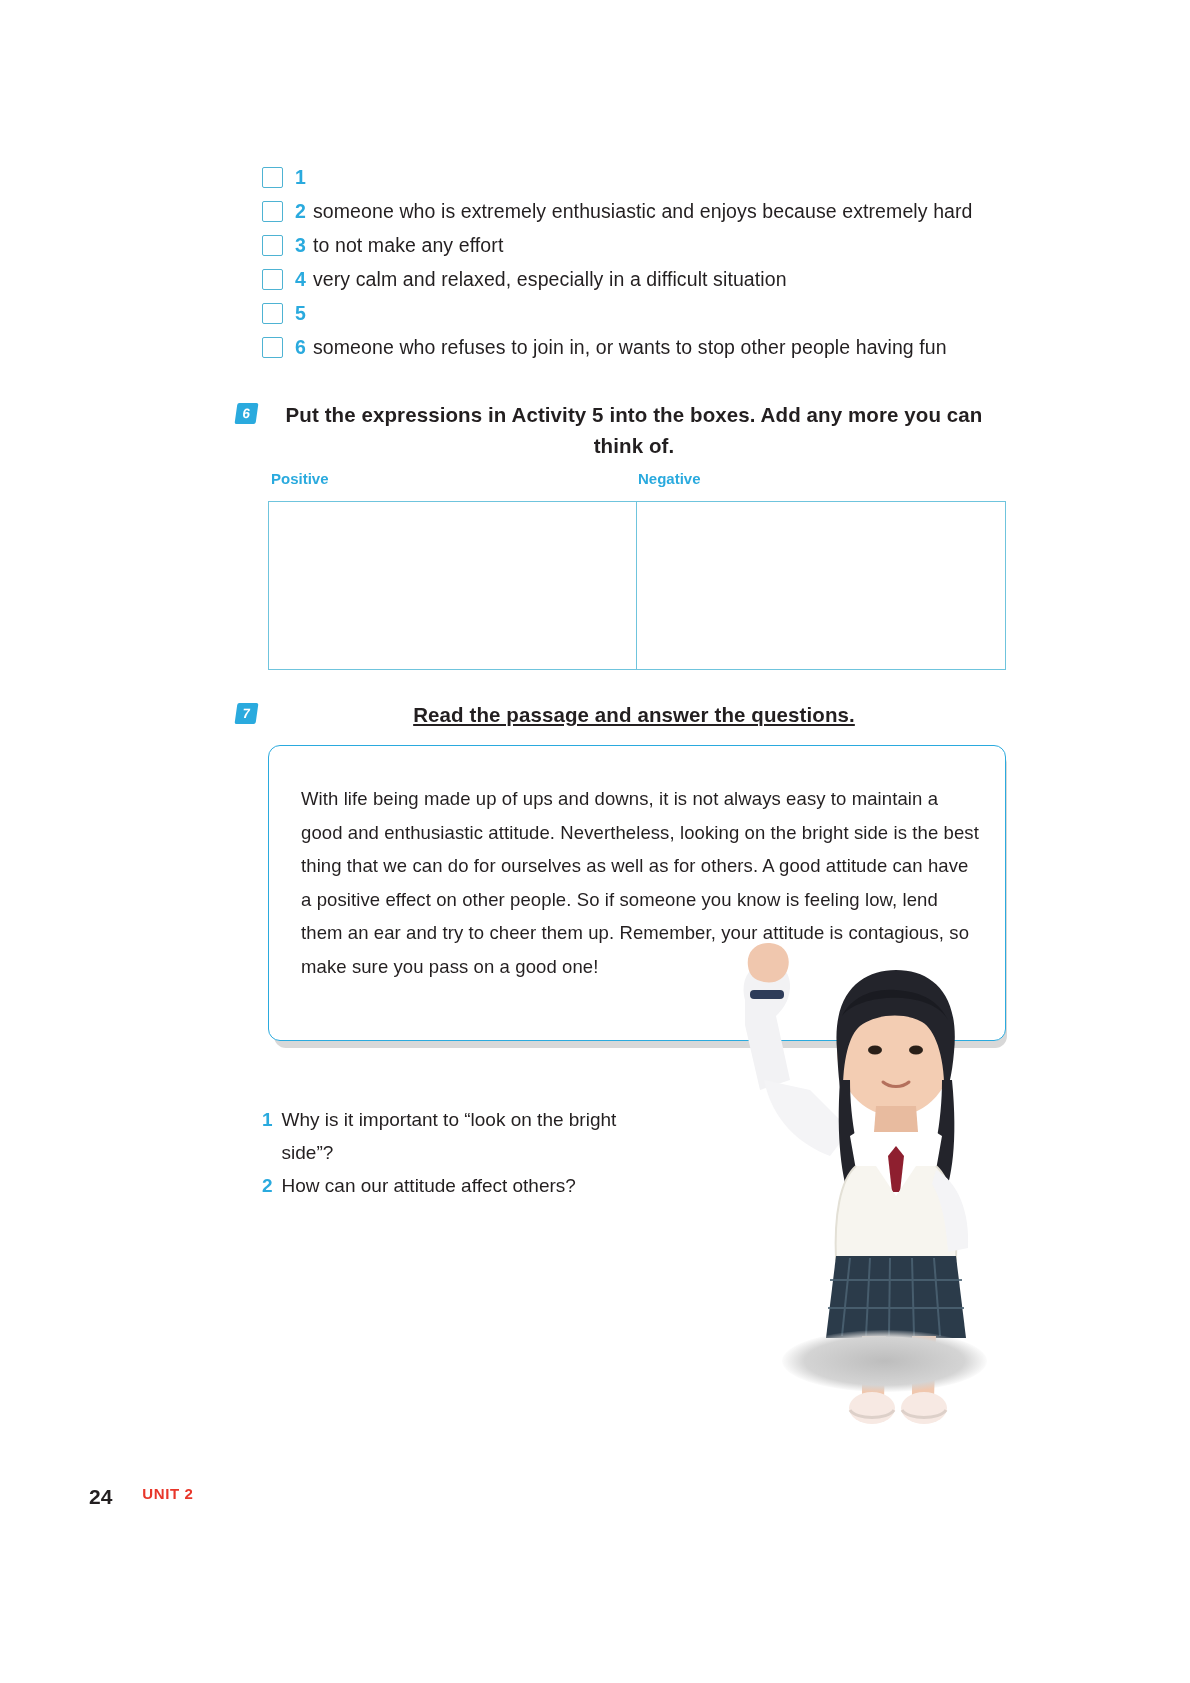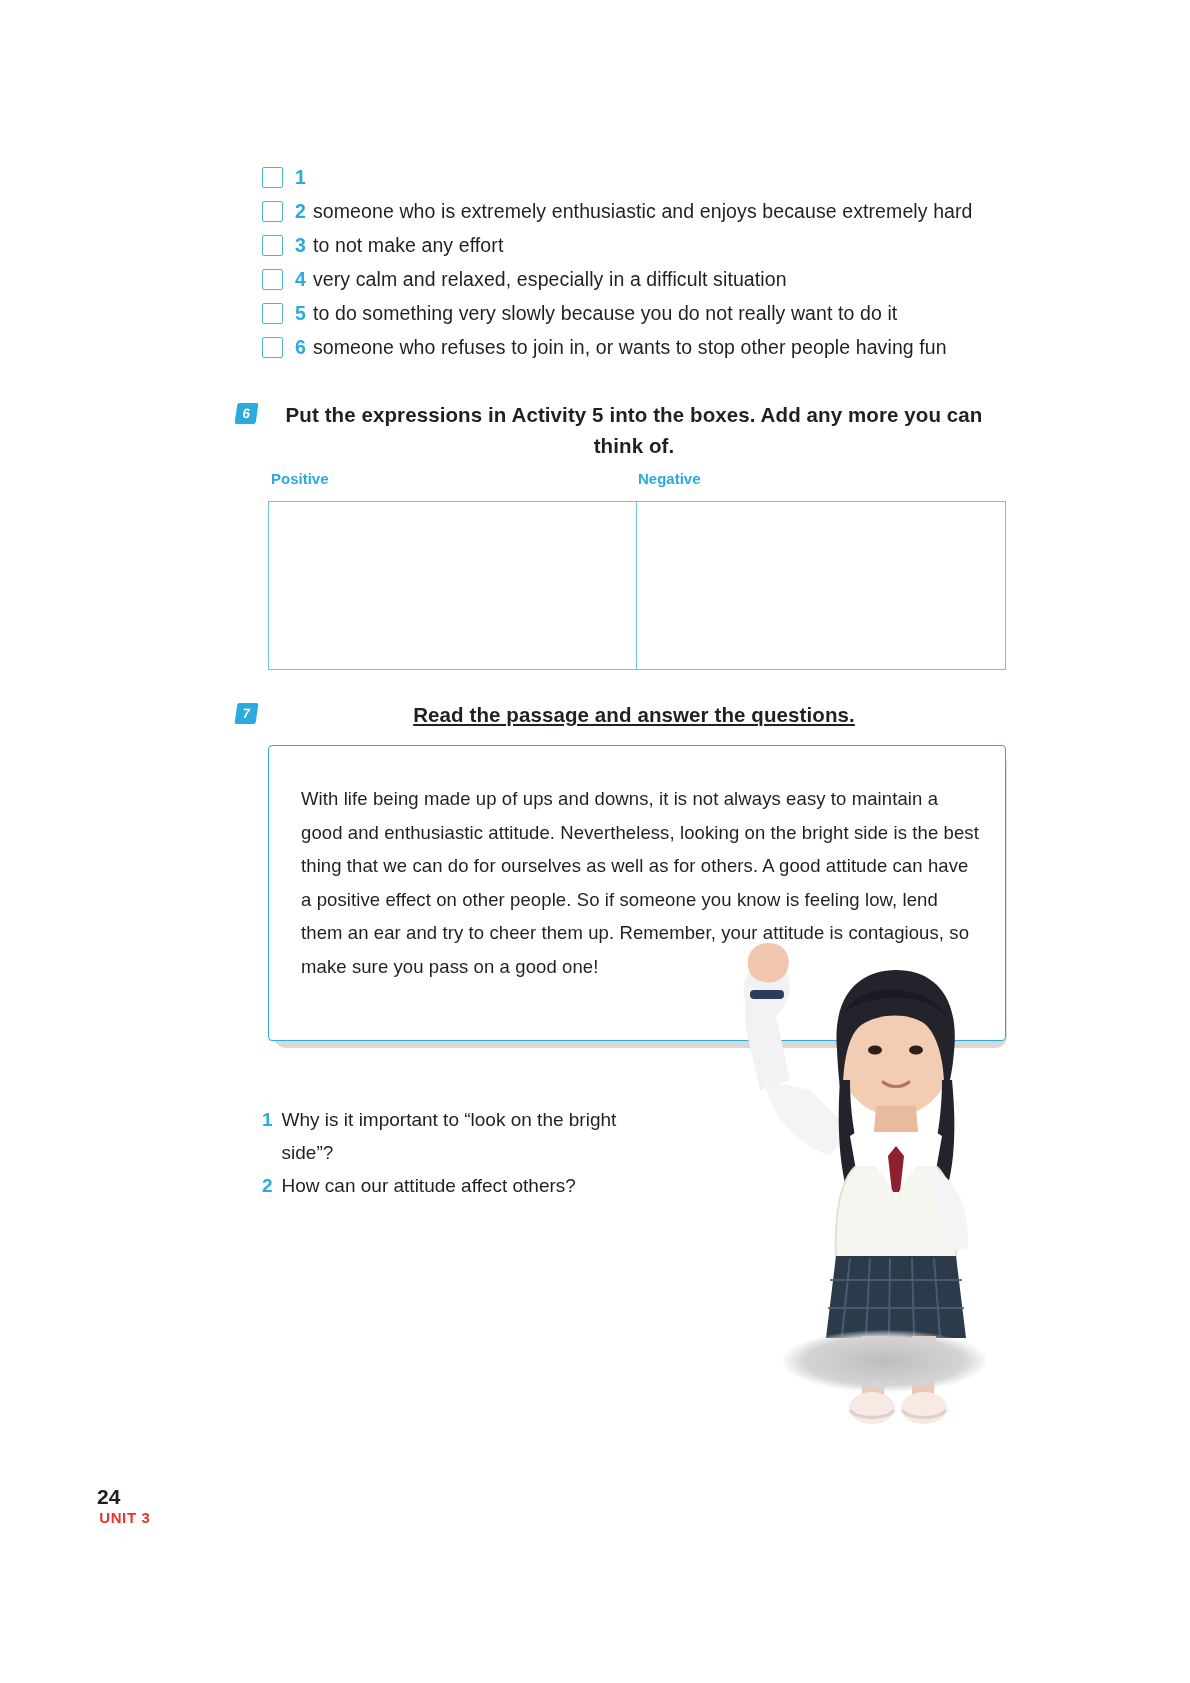--- a/index.html
+++ b/index.html
@@ -123,21 +123,21 @@
     border-radius: 12px;
   }
   .passage {
     position: absolute;
     left: 268px;
     top: 745px;
     width: 738px;
     height: 296px;
     box-sizing: border-box;
     border: 1.6px solid #2aaade;
-    border-radius: 4px;
+    border-radius: 12px;
     background: #ffffff;
   }
   .passage-text {
     position: absolute;
     left: 32px;
     top: 36px;
     width: 678px;
     font-size: 18.5px;
     line-height: 33.5px;
     color: #231f20;
@@ -159,25 +159,24 @@
   }
   .q-num {
     color: #2aaade;
     font-weight: 700;
     margin-right: 9px;
   }
 
   
   .footer {
     position: absolute;
-    left: 97px;
+    left: 89px;
     top: 1485px;
     display: flex;
-    align-items: flex-end;
-    flex-direction: column;
+    align-items: flex-start;
   }
   .pg-num {
     font-size: 21px;
     font-weight: 700;
     color: #231f20;
     margin-right: 30px;
   }
   .unit-label {
     font-size: 15px;
     font-weight: 700;
@@ -224,21 +223,20 @@
       <span>to not make any effort</span>
     </div>
     <div class="def-row">
       <span class="def-box"></span>
       <span class="def-num">4</span>
       <span>very calm and relaxed, especially in a difficult situation</span>
     </div>
     <div class="def-row">
       <span class="def-box"></span>
       <span class="def-num">5</span>
-      <span>to do something very slowly because you do not really want to do it</span>
     </div>
     <div class="def-row">
       <span class="def-box"></span>
       <span class="def-num">6</span>
       <span>someone who refuses to join in, or wants to stop other people having fun</span>
     </div>
   </div>
 
   <div class="act-badge skew" style="left:236px; top:403px;">6</div>
   <div class="act-title" style="left:264px; top:399px; width:740px;">Put the expressions in Activity 5 into the boxes. Add any more you can think of.</div>
@@ -320,16 +318,16 @@
       <span>Why is it important to “look on the bright side”?</span>
     </div>
     <div class="q-row">
       <span class="q-num">2</span>
       <span>How can our attitude affect others?</span>
     </div>
   </div>
 
   <div class="footer">
     <span class="pg-num">24</span>
-    <span class="unit-label">UNIT 3</span>
+    <span class="unit-label">UNIT 2</span>
   </div>
 
 </div>
 
 </body></html>

